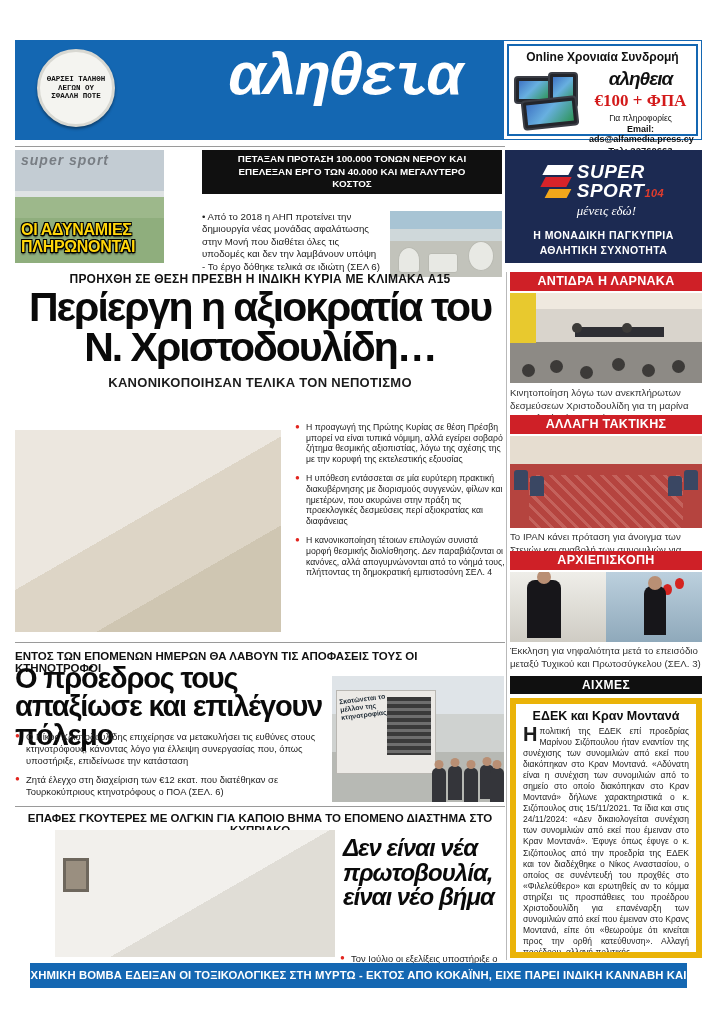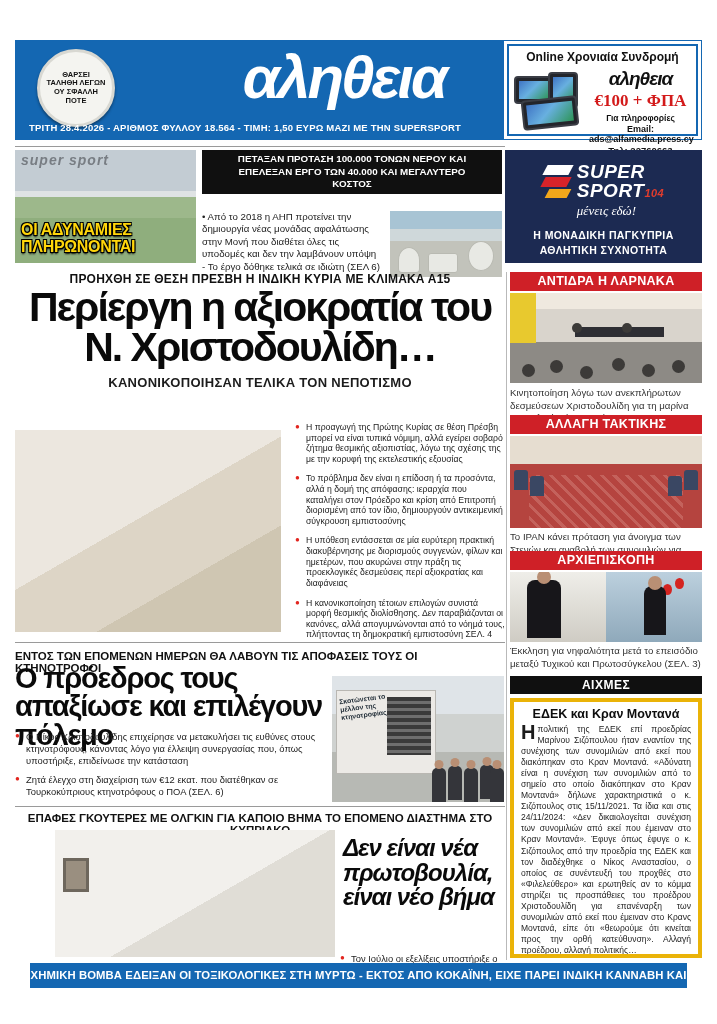--- a/index.html
+++ b/index.html
@@ -1,49 +1,49 @@
 <!DOCTYPE html>
 <html><head>
 <meta charset="utf-8">
 <style>
   * { margin:0; padding:0; box-sizing:border-box; }
   html,body { background:#e9e9e9; }
   body { font-family:"Liberation Sans","DejaVu Sans",sans-serif; }
   .page { position:relative; width:717px; height:1024px; background:#ffffff; margin:0 auto; overflow:hidden; }
 
   
-  .masthead { position:absolute; left:15px; top:40px; width:556px; height:100px; background:#1467b2; }
+  .masthead { position:absolute; left:15px; top:40px; width:556px; height:100px; background:#1467b2;font-family:Liberation Mono, monospace; }
   .emblem { position:absolute; left:22px; top:9px; width:78px; height:78px; background:#f4f4f0; border-radius:50%;
             border:3px solid #d8d8d2; box-shadow:0 2px 3px rgba(0,0,0,.4); display:flex; align-items:center; justify-content:center;
             text-align:center; font-size:7.5px; font-weight:bold; color:#111; line-height:1.15; padding:6px; }
   .logotype { position:absolute; left:108px; right:6px; top:2px; height:72px; color:#fff; font-size:60px; font-weight:bold;
               font-style:italic; letter-spacing:-3px; text-align:center; line-height:72px; }
   .dateline { position:absolute; left:14px; right:8px; bottom:7px; color:#fff; font-size:9.5px; font-weight:bold; letter-spacing:.2px; }
 
   
   .subad { position:absolute; left:503px; top:40px; width:199px; height:100px; background:#fff; border:1px solid #1467b2; padding:3px; }
   .subad-inner { width:100%; height:100%; border:2px solid #1467b2; position:relative; padding:4px 5px; }
   .subad-title { text-align:center; font-size:12px; font-weight:bold; color:#111; }
   .devices { position:absolute; left:5px; top:26px; width:72px; height:58px; }
   .dev { position:absolute; background:#23252b; border:2px solid #3a3d45; border-radius:4px; }
   .dev1 { left:0; top:4px; width:40px; height:28px; }
   .dev2 { left:34px; top:0; width:30px; height:36px; }
   .dev3 { left:8px; top:26px; width:56px; height:30px; transform:rotate(-6deg); }
   .dev .scr { position:absolute; inset:3px; background:linear-gradient(135deg,#3f74c4,#68b0e0 45%,#2d9456); }
   .subad-right { position:absolute; left:80px; right:4px; top:22px; text-align:center; }
   .subad-logo { font-size:19px; font-weight:bold; font-style:italic; letter-spacing:-1px; color:#111; }
   .subad-price { font-size:17px; font-weight:bold; color:#d31a1a; margin-top:1px; font-family:"Liberation Serif","DejaVu Serif",serif; }
-  .subad-info { font-size:8.5px; font-weight:bold; color:#111; margin-top:2px; }
+  .subad-info { font-size:8.5px; font-weight:normal; color:#111; margin-top:2px; }
   .subad-email { font-size:9px; font-weight:bold; color:#111; margin-top:1px; }
   .subad-phone { font-size:9.5px; font-weight:bold; color:#111; margin-top:1px; }
 
   .toprule { position:absolute; left:15px; top:146px; width:490px; height:1px; background:#9a9a9a; }
 
   
-  .sport-photo { position:absolute; left:15px; top:150px; width:181px; height:113px; overflow:hidden;
+  .sport-photo { position:absolute; left:15px; top:150px; width:149px; height:113px; overflow:hidden;
                  background:linear-gradient(#c3ccd3 0 36%, #dfe3e4 36% 42%, #9db88b 42% 60%, #8fae7d 60% 100%); }
   .watermark { position:absolute; left:6px; top:2px; font-size:14px; font-weight:bold; font-style:italic; color:#6b7076; opacity:.85; letter-spacing:1px; }
   .sport-caption { position:absolute; left:6px; bottom:8px; color:#ffd60a; font-weight:bold; font-size:16px; line-height:1.02; letter-spacing:-.3px;
        text-shadow:-1px -1px 0 #000,1px -1px 0 #000,-1px 1px 0 #000,1px 1px 0 #000,0 2px 2px #000; }
   .player { position:absolute; width:16px; }
   .player .h { width:8px; height:8px; border-radius:50%; background:#caa184; margin:0 auto; }
   .player .t { width:13px; height:17px; background:#f2d43c; border-radius:3px; margin:1px auto 0; }
   .player .s { width:12px; height:9px; background:#3a62a8; margin:0 auto; }
 
   
@@ -88,21 +88,21 @@
   .dot::before { content:"●"; }
 
   
   .vrule { position:absolute; left:506px; top:272px; width:1px; height:688px; background:#b9b9b9; }
   .side-banner { position:absolute; left:510px; width:192px; height:19px; background:#cf2027; color:#fff; font-size:12.5px; font-weight:bold;
                  text-align:center; line-height:19px; letter-spacing:.3px; }
   .side-photo { position:absolute; left:510px; width:192px; overflow:hidden; }
   .side-cap { position:absolute; left:510px; width:192px; font-size:9.7px; line-height:1.3; color:#333; }
   .aixmes-banner { position:absolute; left:510px; top:676px; width:192px; height:18px; background:#101010; color:#fff;
                    font-size:12px; font-weight:bold; text-align:center; line-height:18px; letter-spacing:.5px; }
-  .aixmes-box { position:absolute; left:510px; top:698px; width:192px; height:260px; border:4px solid #eab308; padding:5px 7px 4px; overflow:hidden; }
+  .aixmes-box { position:absolute; left:510px; top:698px; width:192px; height:260px; border:6px solid #eab308; padding:5px 7px 4px; overflow:hidden; }
   .aixmes-title { text-align:center; font-size:12.5px; font-weight:bold; color:#0d0d0d; margin-bottom:3px; }
   .aixmes-body { font-size:8.5px; line-height:1.3; color:#1c1c1c; text-align:justify; }
   .aixmes-body::first-letter { font-size:20px; font-weight:bold; float:left; line-height:.85; padding-right:2px; }
   .aixmes-byline { text-align:right; font-size:9px; font-weight:bold; color:#111; margin-top:2px; }
 
   
   .ph-conf { background:linear-gradient(#efe9df 0 18%, #d9d4cc 18% 55%, #8d8a85 55% 100%); }
   .ph-conf .yellowwall { position:absolute; left:0; top:0; width:26px; height:55%; background:#e8c92e; }
   .ph-conf .table { position:absolute; left:34%; top:38%; width:46%; height:10px; background:#2e2e33; }
   .headrow i { position:absolute; width:13px; height:13px; border-radius:50%; background:#3c3a38; display:block; }
@@ -148,21 +148,20 @@
 </head>
 <body>
 
 <div class="page">
 
   <div class="masthead">
     <div class="emblem">
       <span>ΘΑΡΣΕΙ ΤΑΛΗΘΗ ΛΕΓΩΝ ΟΥ ΣΦΑΛΛΗ ΠΟΤΕ</span>
     </div>
     <div class="logotype">αληθεια</div>
-    <div class="dateline">ΤΡΙΤΗ 28.4.2026  -  ΑΡΙΘΜΟΣ ΦΥΛΛΟΥ 18.564  -  ΤΙΜΗ: 1,50 ΕΥΡΩ ΜΑΖΙ ΜΕ ΤΗΝ SUPERSPORT</div>
   </div>
 
   <div class="subad">
     <div class="subad-inner">
       <div class="subad-title">Online Χρονιαία Συνδρομή</div>
       <div class="devices">
         <span class="dev dev1">
             <span class="scr"></span>
           </span>
         <span class="dev dev2">
@@ -234,21 +233,20 @@
         <span class="head" style="width:34px; height:36px;"><span class="hair" style="background:#6e5338;"></span></span>
         <span class="torso" style="width:104px; height:140px; background:#d9d3cb;"></span>
       </span>
       <span class="fig" style="left:138px; top:14px; width:120px;">
         <span class="head" style="width:36px; height:38px;"><span class="hair"></span></span>
         <span class="torso" style="width:116px; height:150px; background:#2c3140;"></span>
       </span>
     </div>
     <div class="lead-bullets">
       <div class="bullet-row"><span class="dot"></span><span>Η προαγωγή της Πρώτης Κυρίας σε θέση Πρέσβη μπορεί να είναι τυπικά νόμιμη, αλλά εγείρει σοβαρό ζήτημα θεσμικής αξιοπιστίας, λόγω της σχέσης της με την κορυφή της εκτελεστικής εξουσίας</span></div>
-      <div class="bullet-row"><span class="dot"></span><span>Το πρόβλημα δεν είναι η επίδοση ή τα προσόντα, αλλά η δομή της απόφασης: ιεραρχία που καταλήγει στον Πρόεδρο και κρίση από Επιτροπή διορισμένη από τον ίδιο, δημιουργούν αντικειμενική σύγκρουση εμπιστοσύνης</span></div>
       <div class="bullet-row"><span class="dot"></span><span>Η υπόθεση εντάσσεται σε μία ευρύτερη πρακτική διακυβέρνησης με διορισμούς συγγενών, φίλων και ημετέρων, που ακυρώνει στην πράξη τις προεκλογικές δεσμεύσεις περί αξιοκρατίας και διαφάνειας</span></div>
       <div class="bullet-row"><span class="dot"></span><span>Η κανονικοποίηση τέτοιων επιλογών συνιστά μορφή θεσμικής διολίσθησης. Δεν παραβιάζονται οι κανόνες, αλλά απογυμνώνονται από το νόημά τους, πλήττοντας τη δημοκρατική εμπιστοσύνη   ΣΕΛ. 4</span></div>
     </div>
   </div>
 
   <div class="vrule"></div>
 
   <div class="side-banner" style="top:272px;">ΑΝΤΙΔΡΑ Η ΛΑΡΝΑΚΑ</div>
   <div class="side-photo ph-conf" style="top:293px; height:90px;">
     <span class="yellowwall"></span><span class="table"></span>

